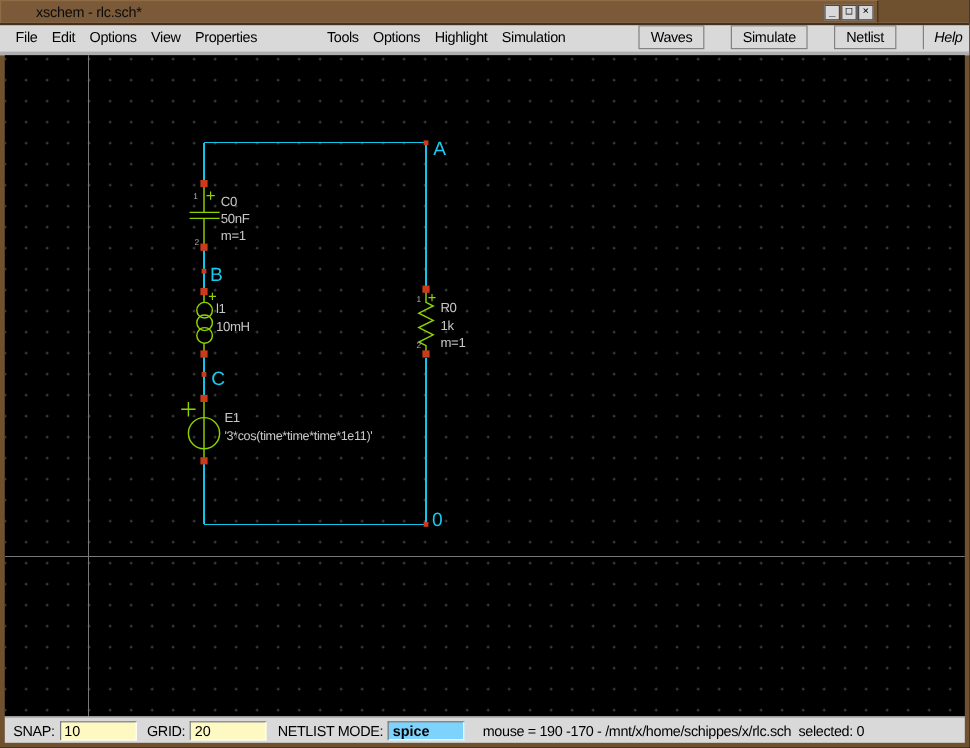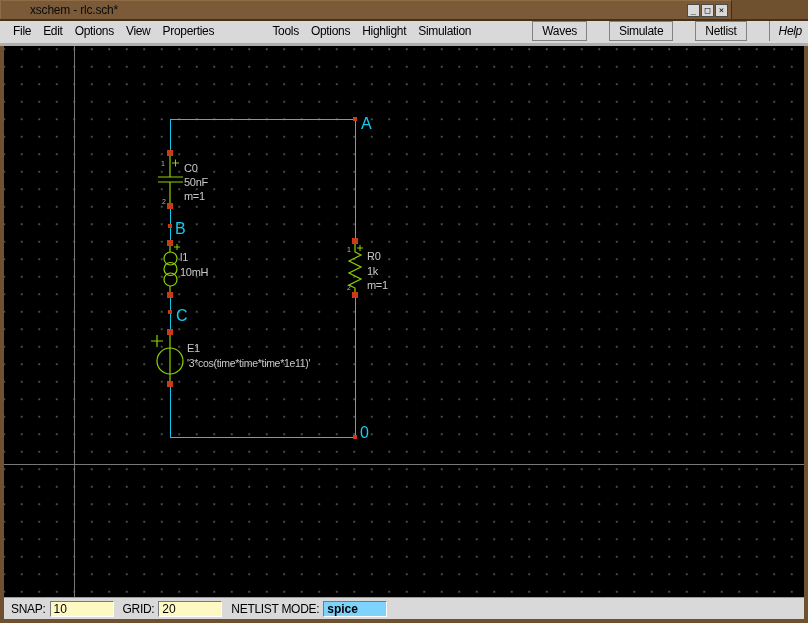--- a/index.html
+++ b/index.html
@@ -184,15 +184,16 @@
     </svg>
   </div>
 
   <div class="statusbar">
     <span class="sb-label">SNAP:</span>
     <input class="sb-entry" value="10" style="">
     <span class="sb-label">GRID:</span>
     <input class="sb-entry" value="20" style="">
     <span class="sb-label">NETLIST MODE:</span>
     <input class="sb-entry gray" value="spice" style="">
+    <span class="sb-info">mouse = 190 -170 - /mnt/x/home/schippes/x/rlc.sch  selected: 0</span>
   </div>
 
 </div>
 
 </body></html>

